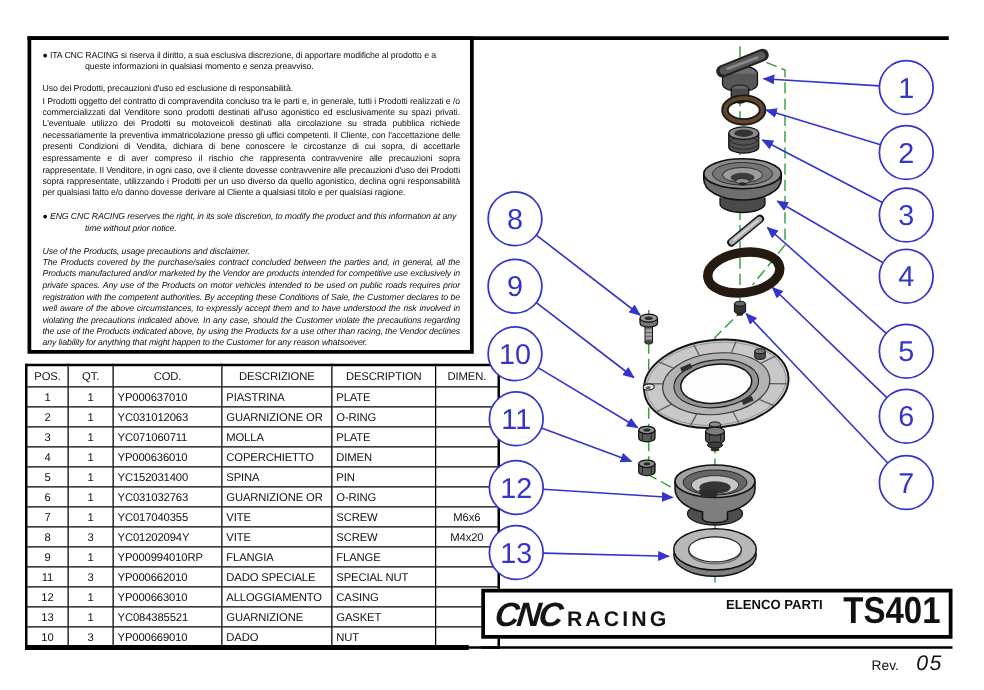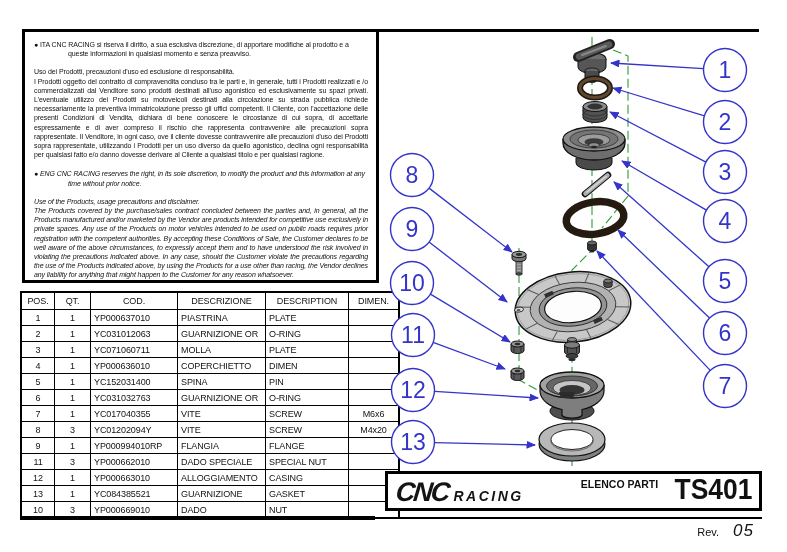--- a/index.html
+++ b/index.html
@@ -32,21 +32,21 @@
   .c4{width:76px;text-align:left;}
   .c5{width:43px;text-align:center;margin-top:33px;}
   .table-bottom-bar{left:20px;top:516px;width:355px;height:4px;background:#000;}
 
   
   .title-block{left:385px;top:471px;width:377px;height:40px;border:3px solid #000;
                box-sizing:border-box;background:#fff;}
   .tb-logo{left:8px;top:3px;white-space:nowrap;}
   .logo-cnc{font-size:27px;font-weight:900;font-style:italic;letter-spacing:-2px;
             display:inline-block;transform:skewX(-6deg);color:#141414;}
-  .logo-racing{font-size:14px;font-weight:700;font-style:italic;letter-spacing:2.5px;
+  .logo-racing{font-size:17px;font-weight:700;letter-spacing:2.5px;
                margin-left:5px;color:#141414;}
   .tb-title{left:159px;top:4px;width:145px;text-align:center;font-size:10.5px;
             font-weight:700;line-height:13px;}
   .tb-code{right:7px;top:-2px;font-size:30px;font-weight:700;letter-spacing:0;
            display:inline-block;transform:scaleX(0.88);transform-origin:right center;}
 
   
   .rev-rule{left:385px;top:517px;width:377px;height:2px;background:#000;}
   .rev{left:600px;top:521px;width:158px;text-align:right;white-space:nowrap;}
   .rev-label{font-size:11px;margin-right:14px;}

